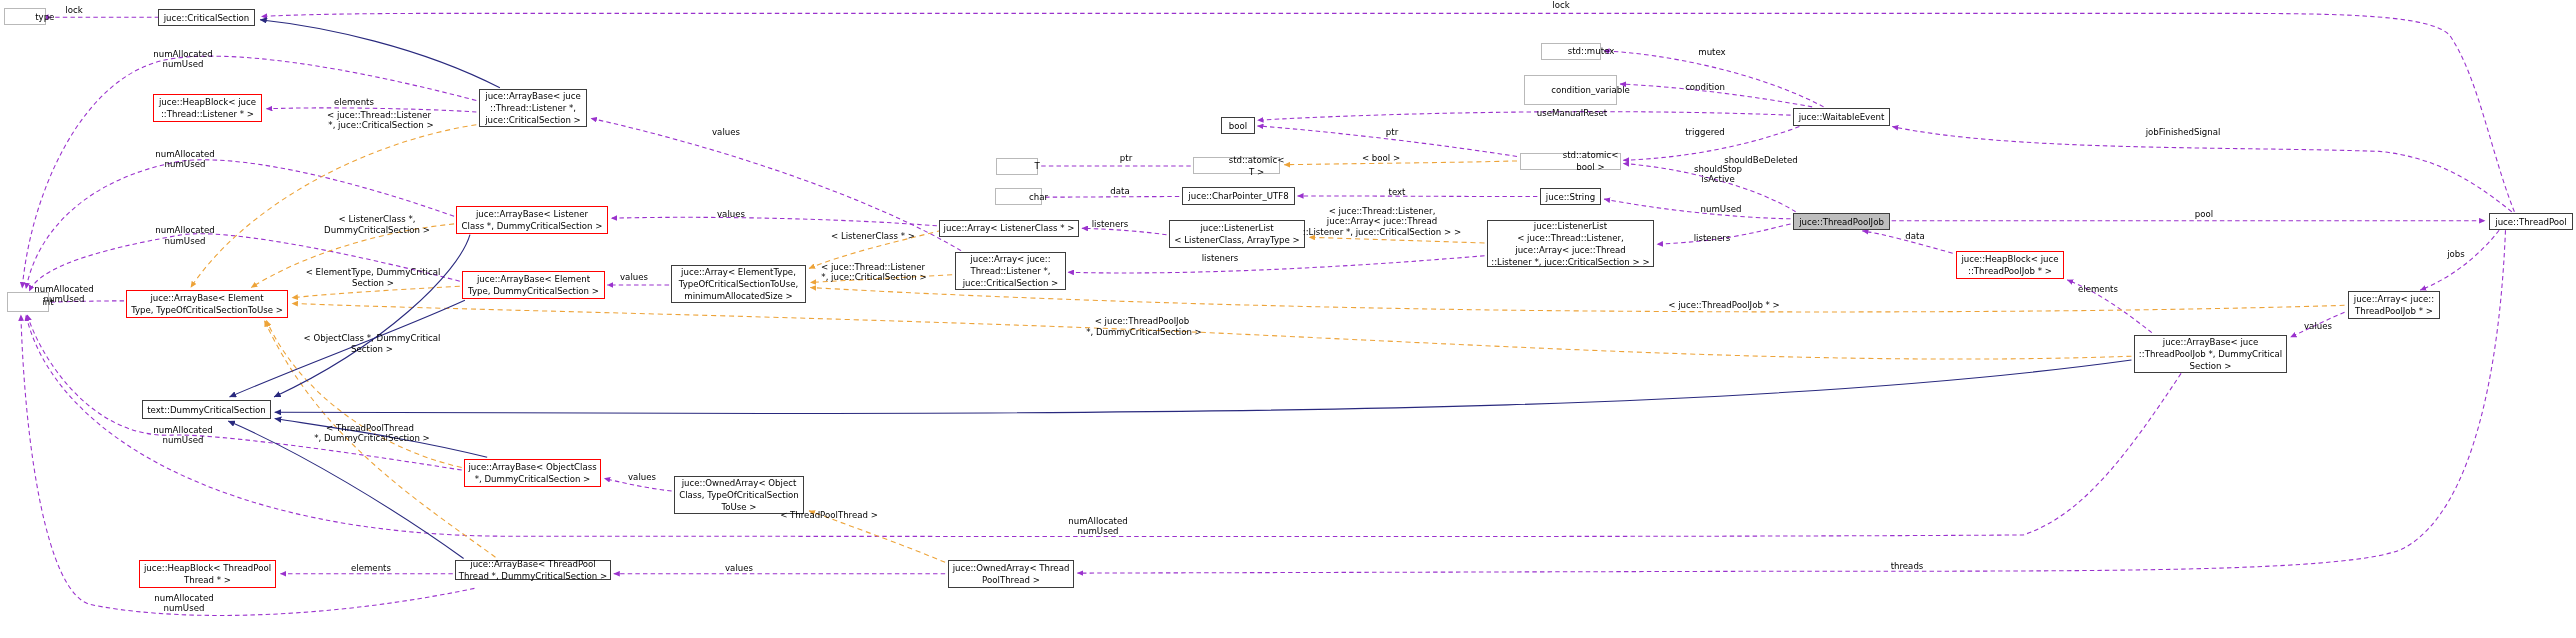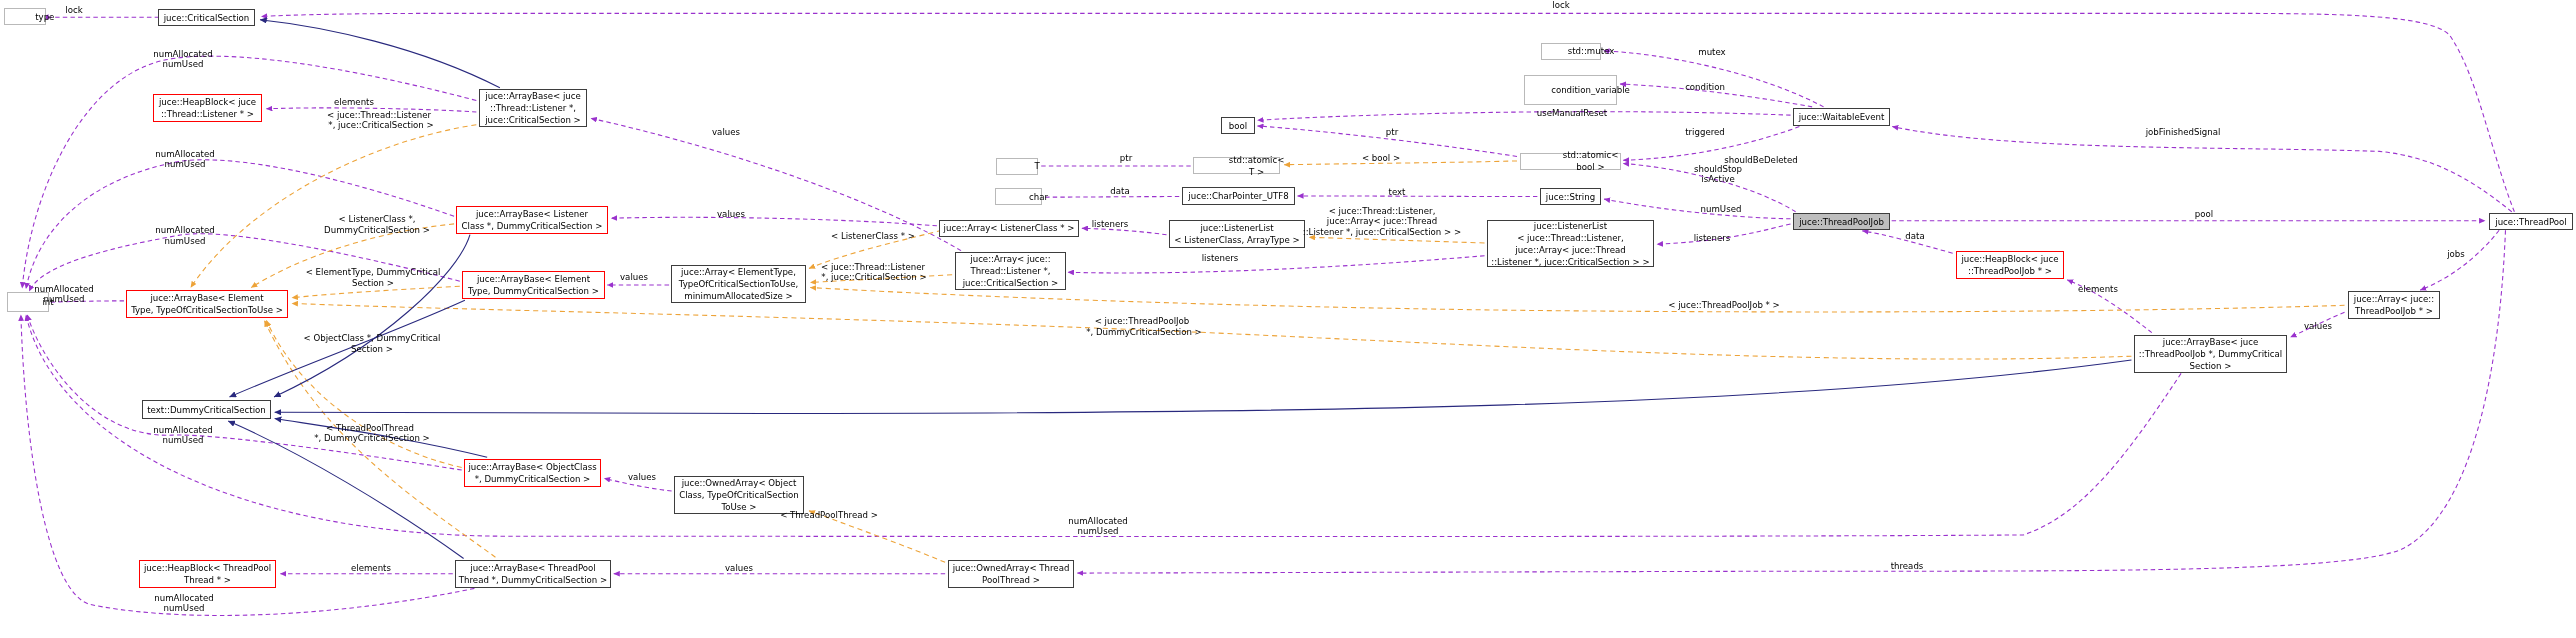--- a/index.html
+++ b/index.html
@@ -108,21 +108,21 @@
 Type, TypeOfCriticalSectionToUse &gt;</span></div>
       <div class="node gray" style="left: 7px; top: 292px; width: 25px; height: 20px;"><span>int</span></div>
       <div class="node" style="left: 142px; top: 400px; width: 129px; height: 19px;"><span>text::DummyCriticalSection</span></div>
       <div class="node red" style="left: 464px; top: 459px; width: 137px; height: 28px;"><span>juce::ArrayBase&lt; ObjectClass
 *, DummyCriticalSection &gt;</span></div>
       <div class="node" style="left: 674px; top: 476px; width: 130px; height: 38px;"><span>juce::OwnedArray&lt; Object
 Class, TypeOfCriticalSection
 ToUse &gt;</span></div>
       <div class="node red" style="left: 139px; top: 560px; width: 137px; height: 28px;"><span>juce::HeapBlock&lt; ThreadPool
 Thread * &gt;</span></div>
-      <div class="node" style="left: 455px; top: 560px; width: 156px; height: 28px;"><span>juce::ArrayBase&lt; ThreadPool
+      <div class="node" style="left: 455px; top: 560px; width: 156px; height: 20px;"><span>juce::ArrayBase&lt; ThreadPool
 Thread *, DummyCriticalSection &gt;</span></div>
       <div class="node" style="left: 948px; top: 560px; width: 126px; height: 28px;"><span>juce::OwnedArray&lt; Thread
 PoolThread &gt;</span></div>
       <div class="node gray" style="left: 995px; top: 188px; width: 47px; height: 17px;"><span>char</span></div>
       <div class="node" style="left: 1182px; top: 187px; width: 113px; height: 18px;"><span>juce::CharPointer_UTF8</span></div>
       <div class="node" style="left: 1540px; top: 188px; width: 61px; height: 17px;"><span>juce::String</span></div>
       <div class="node gray" style="left: 996px; top: 158px; width: 27px; height: 16.5px;"><span>T</span></div>
       <div class="node gray" style="left: 1193px; top: 157px; width: 87px; height: 17px;"><span>std::atomic&lt; T &gt;</span></div>
       <div class="node" style="left: 1221px; top: 117px; width: 34px; height: 17px;"><span>bool</span></div>
       <div class="node gray" style="left: 1520px; top: 153px; width: 101px; height: 16.5px;"><span>std::atomic&lt; bool &gt;</span></div>

